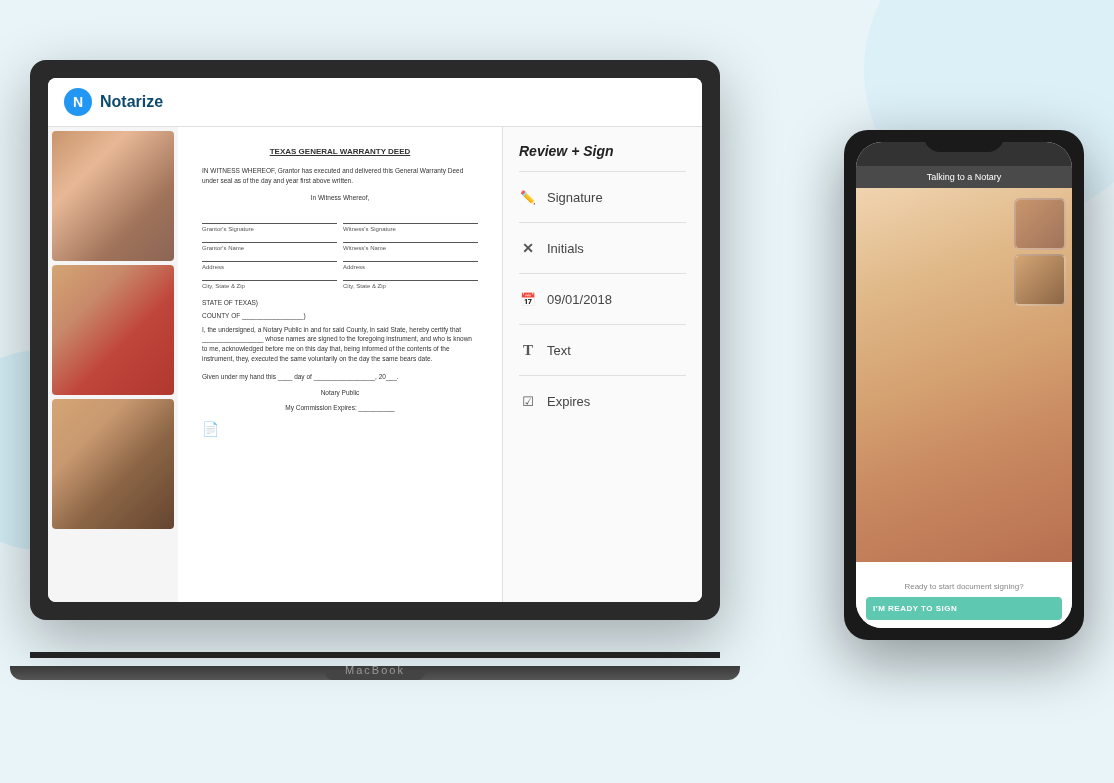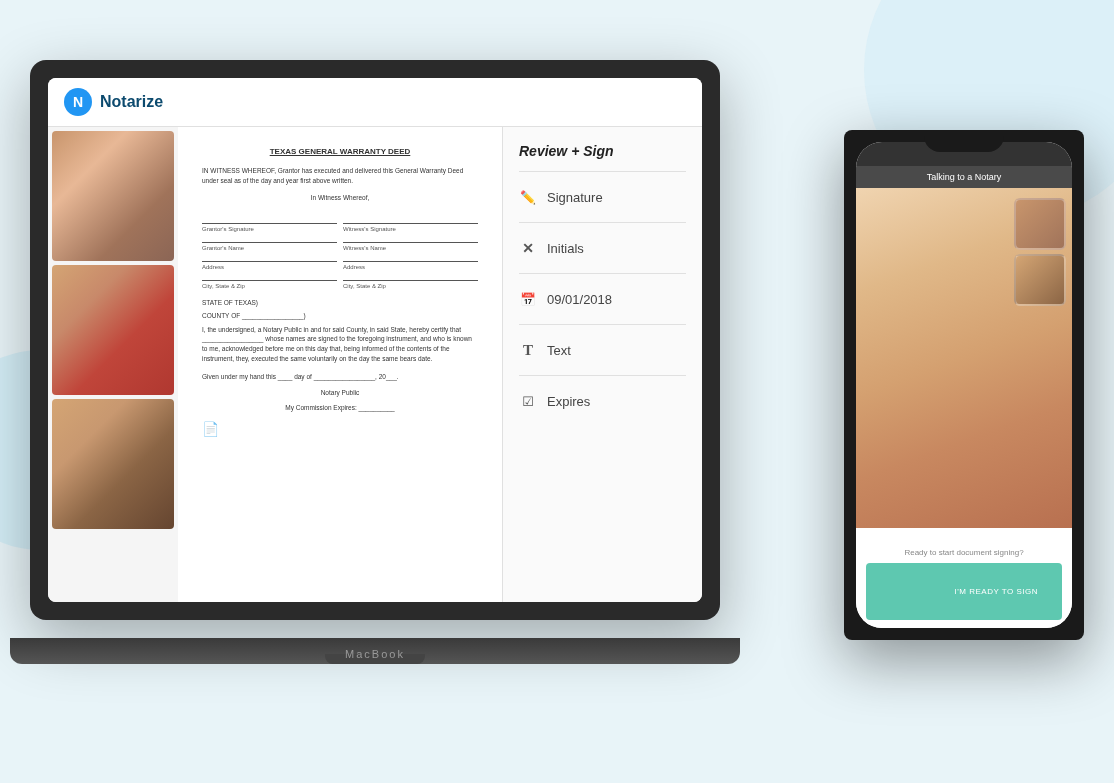--- a/index.html
+++ b/index.html
@@ -62,24 +62,24 @@
       background: #fff;
       border-radius: 8px;
       overflow: hidden;
       display: flex;
       flex-direction: column;
     }
 
     
     .macbook-base {
       position: absolute;
-      bottom: 16px;
+      bottom: 0;
       left: -20px;
       width: 730px;
-      height: 26px;
+      height: 14px;
       background: linear-gradient(180deg, #3a3a3a, #555);
       border-radius: 0 0 12px 12px;
     }
     .macbook-hinge {
       position: absolute;
       bottom: 22px;
       left: 0;
       width: 690px;
       height: 6px;
       background: #222;
@@ -280,21 +280,21 @@
       position: absolute;
       right: 30px;
       top: 130px;
       width: 240px;
       height: 520px;
     }
     .phone-body {
       width: 240px;
       height: 510px;
       background: #1a1a1a;
-      border-radius: 8px;
+      border-radius: 24px;
       padding: 12px;
       box-shadow: 0 20px 60px rgba(0,0,0,0.4);
       position: relative;
     }
     .phone-notch {
       position: absolute;
       top: 0;
       left: 50%;
       transform: translateX(-50%);
       width: 80px;
@@ -370,25 +370,25 @@
       font-size: 8px;
       color: #888;
       text-align: center;
       margin-bottom: 6px;
     }
     .phone-sign-btn {
       background: #5ec8b0;
       color: white;
       border: none;
       border-radius: 4px;
-      padding: 24px;
+      padding: 7px;
       font-size: 8px;
-      font-weight: 400;
+      font-weight: 700;
       letter-spacing: 0.5px;
-      text-align: right;
+      text-align: left;
       width: 100%;
       cursor: pointer;
     }
   </style>
 </head>
 <body>
 
 <div class="bg-circle-left"></div>
 <div class="bg-circle-top"></div>
 

